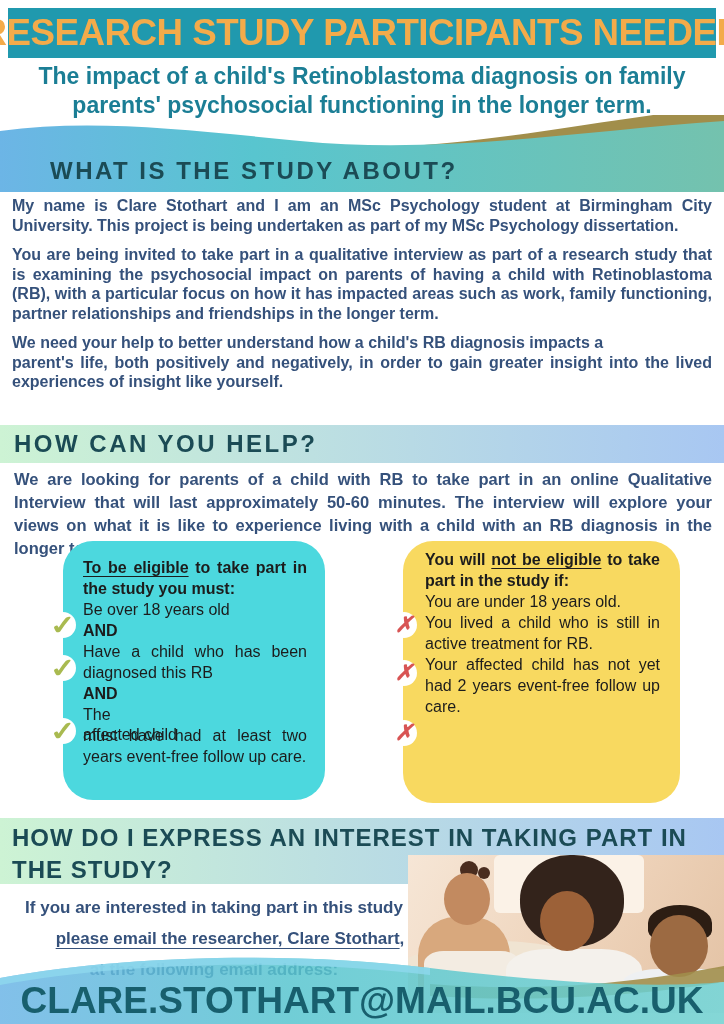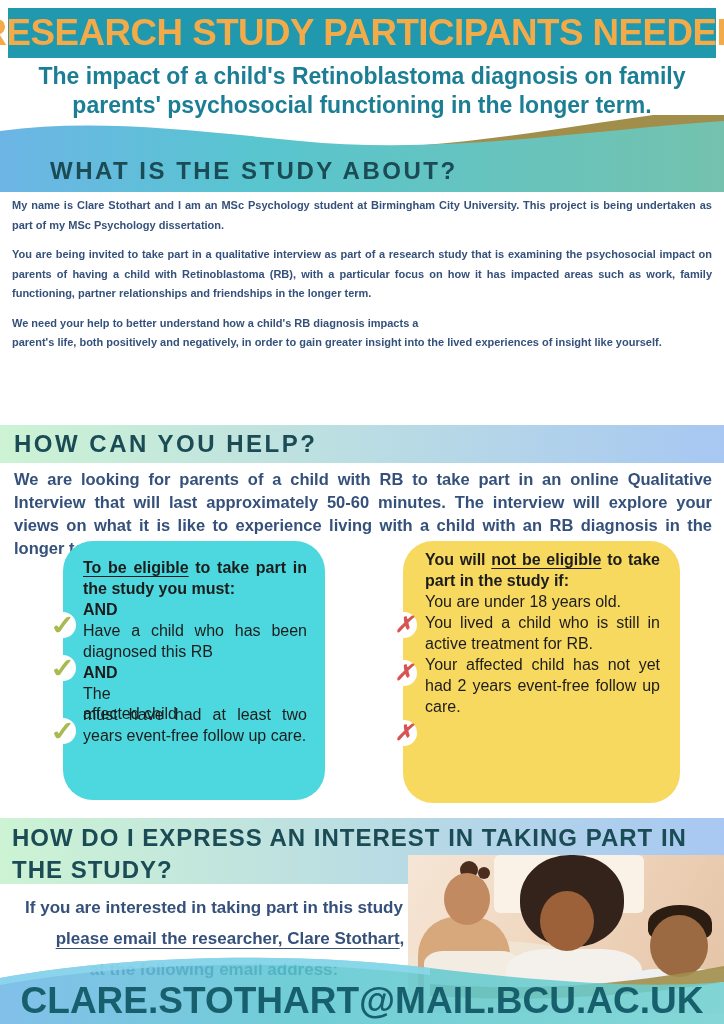--- a/index.html
+++ b/index.html
@@ -17,21 +17,21 @@
   .subtitle div{white-space:nowrap;}
 
   
   .header-wave{position:absolute;left:0;top:115px;width:724px;height:77px;}
   .heading{position:absolute;color:var(--heading_text,#1b4b55);font-weight:800;
     letter-spacing:2.5px;font-size:24px;white-space:nowrap;}
   .heading-about{left:14px;top:157px;margin-left:36px;}
 
   
   .body-copy{position:absolute;left:12px;top:196px;width:700px;
-    color:var(--body_text,#35517b);font-weight:700;font-size:11px;line-height:19.5px;}
+    color:var(--body_text,#35517b);font-weight:700;font-size:16px;line-height:19.5px;}
   .body-copy p{margin:0 0 10px 0;text-align:justify;}
   .body-copy p.noj{text-align:left;margin-bottom:0;}
 
   
   .band-help{position:absolute;left:0;top:425px;width:724px;height:38px;
     background:linear-gradient(90deg,var(--band_green,#cdf3d4),var(--band_blue,#a8c7f2));}
   .heading-help{left:14px;top:430px;}
   .help-copy{position:absolute;left:14px;top:468px;width:698px;
     color:var(--body_text,#35517b);font-weight:700;font-size:16.5px;line-height:23px;text-align:justify;}
 
@@ -119,20 +119,21 @@
     <p class="noj">We need your help to better understand how a child's RB diagnosis impacts a</p>
     <p>parent's life, both positively and negatively, in order to gain greater insight into the lived experiences of insight like yourself.</p>
   </div>
 
   <div class="band-help"></div>
   <div class="heading heading-help">HOW CAN YOU HELP?</div>
   <div class="help-copy">We are looking for parents of a child with RB to take part in an online Qualitative Interview that will last approximately 50-60 minutes. The interview will explore your views on what it is like to experience living with a child with an RB diagnosis in the longer term.</div>
 
   <div class="box box-eligible">
     <p class="bhead"><span class="u">To be eligible</span><span> to take part in the study you must:</span></p>
+    <p>Be over 18 years old</p>
     <p class="bold">AND</p>
     <p>Have a child who has been diagnosed this RB</p>
     <p class="bold">AND</p>
     <p>The</p>
     <p class="glitch"><span>must have had at least two years event-free follow up care.</span><span class="overlay">affected child</span></p>
   </div>
   <div class="notch nc n1">
       <span class="check">✓</span>
     </div>
   <div class="notch nc n2">

